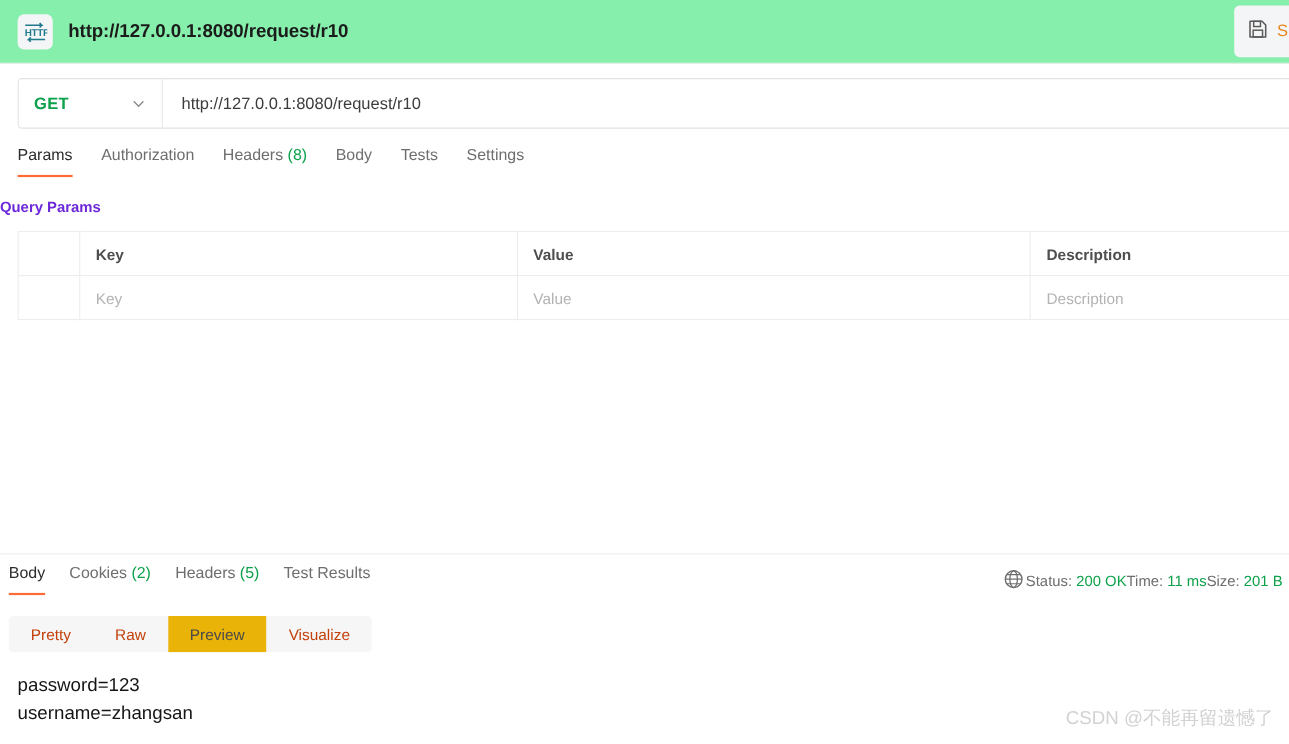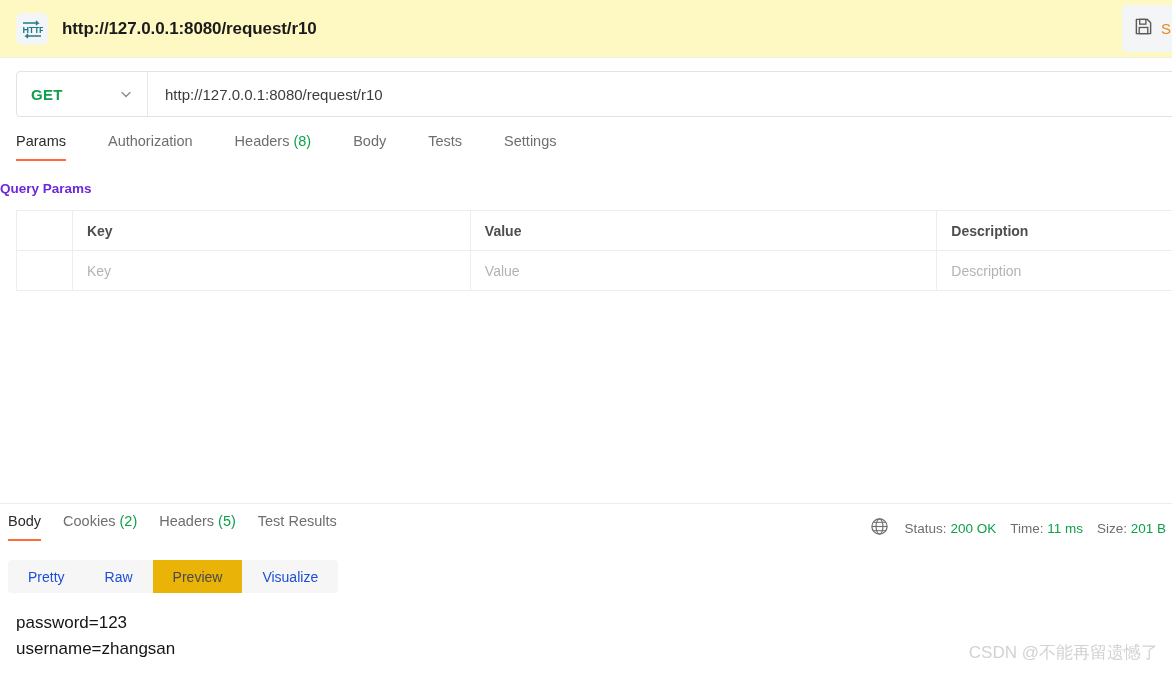--- a/index.html
+++ b/index.html
@@ -12,21 +12,21 @@
     color: #2b2b2b;
     -webkit-font-smoothing: antialiased;
   }
 
   
   .topbar {
     position: absolute;
     left: 0; top: 0;
     width: 1172px; height: 58px;
     border-bottom: 1px solid #ededed;
-    background: #fef9c3;
+    background: #86efac;
   }
   .topbar-left {
     position: absolute;
     left: 16px; top: 13px;
     display: flex; align-items: center;
   }
   .http-icon {
     width: 32px; height: 32px;
     background: #f4f5f6;
     border-radius: 6px;
@@ -91,21 +91,21 @@
     padding-left: 17px;
     font-size: 15px;
     color: #3c3c3c;
   }
 
   
   .req-tabs {
     position: absolute;
     left: 16px; top: 133px;
     display: flex; align-items: flex-start;
-    gap: 16px;
+    gap: 0;
   }
   .rtab {
     position: relative;
     padding: 0 18px 12px 0;
     margin-right: 8px;
     font-size: 14.5px;
     color: #6e6e6e;
     white-space: nowrap;
   }
   .rtab.active { color: #2b2b2b; }
@@ -177,21 +177,20 @@
     position: absolute;
     left: 0; right: 16px; bottom: 0;
     height: 2px;
     background: #ff6c37;
   }
 
   .status-bar {
     position: absolute;
     right: 6px; top: 517px;
     display: flex; align-items: center;
-    gap: 14px;
     font-size: 13.5px;
     color: #6e6e6e;
     white-space: nowrap;
   }
   .status-bar .val { color: #0ca14a; }
   .globe { display: block; margin-right: 2px; }
 
   
   .viewseg {
     position: absolute;
@@ -199,21 +198,21 @@
     height: 33px;
     background: #f6f6f6;
     border-radius: 4px;
     display: flex; align-items: stretch;
     overflow: hidden;
   }
   .seg {
     display: flex; align-items: center; justify-content: center;
     padding: 0 20px;
     font-size: 14px;
-    color: #1d4ed8;
+    color: #c2410c;
   }
   .seg.active {
     background: #eab308;
     color: #4a4a4a;
   }
 
   
   .body-content {
     position: absolute;
     left: 16px; top: 610px;

